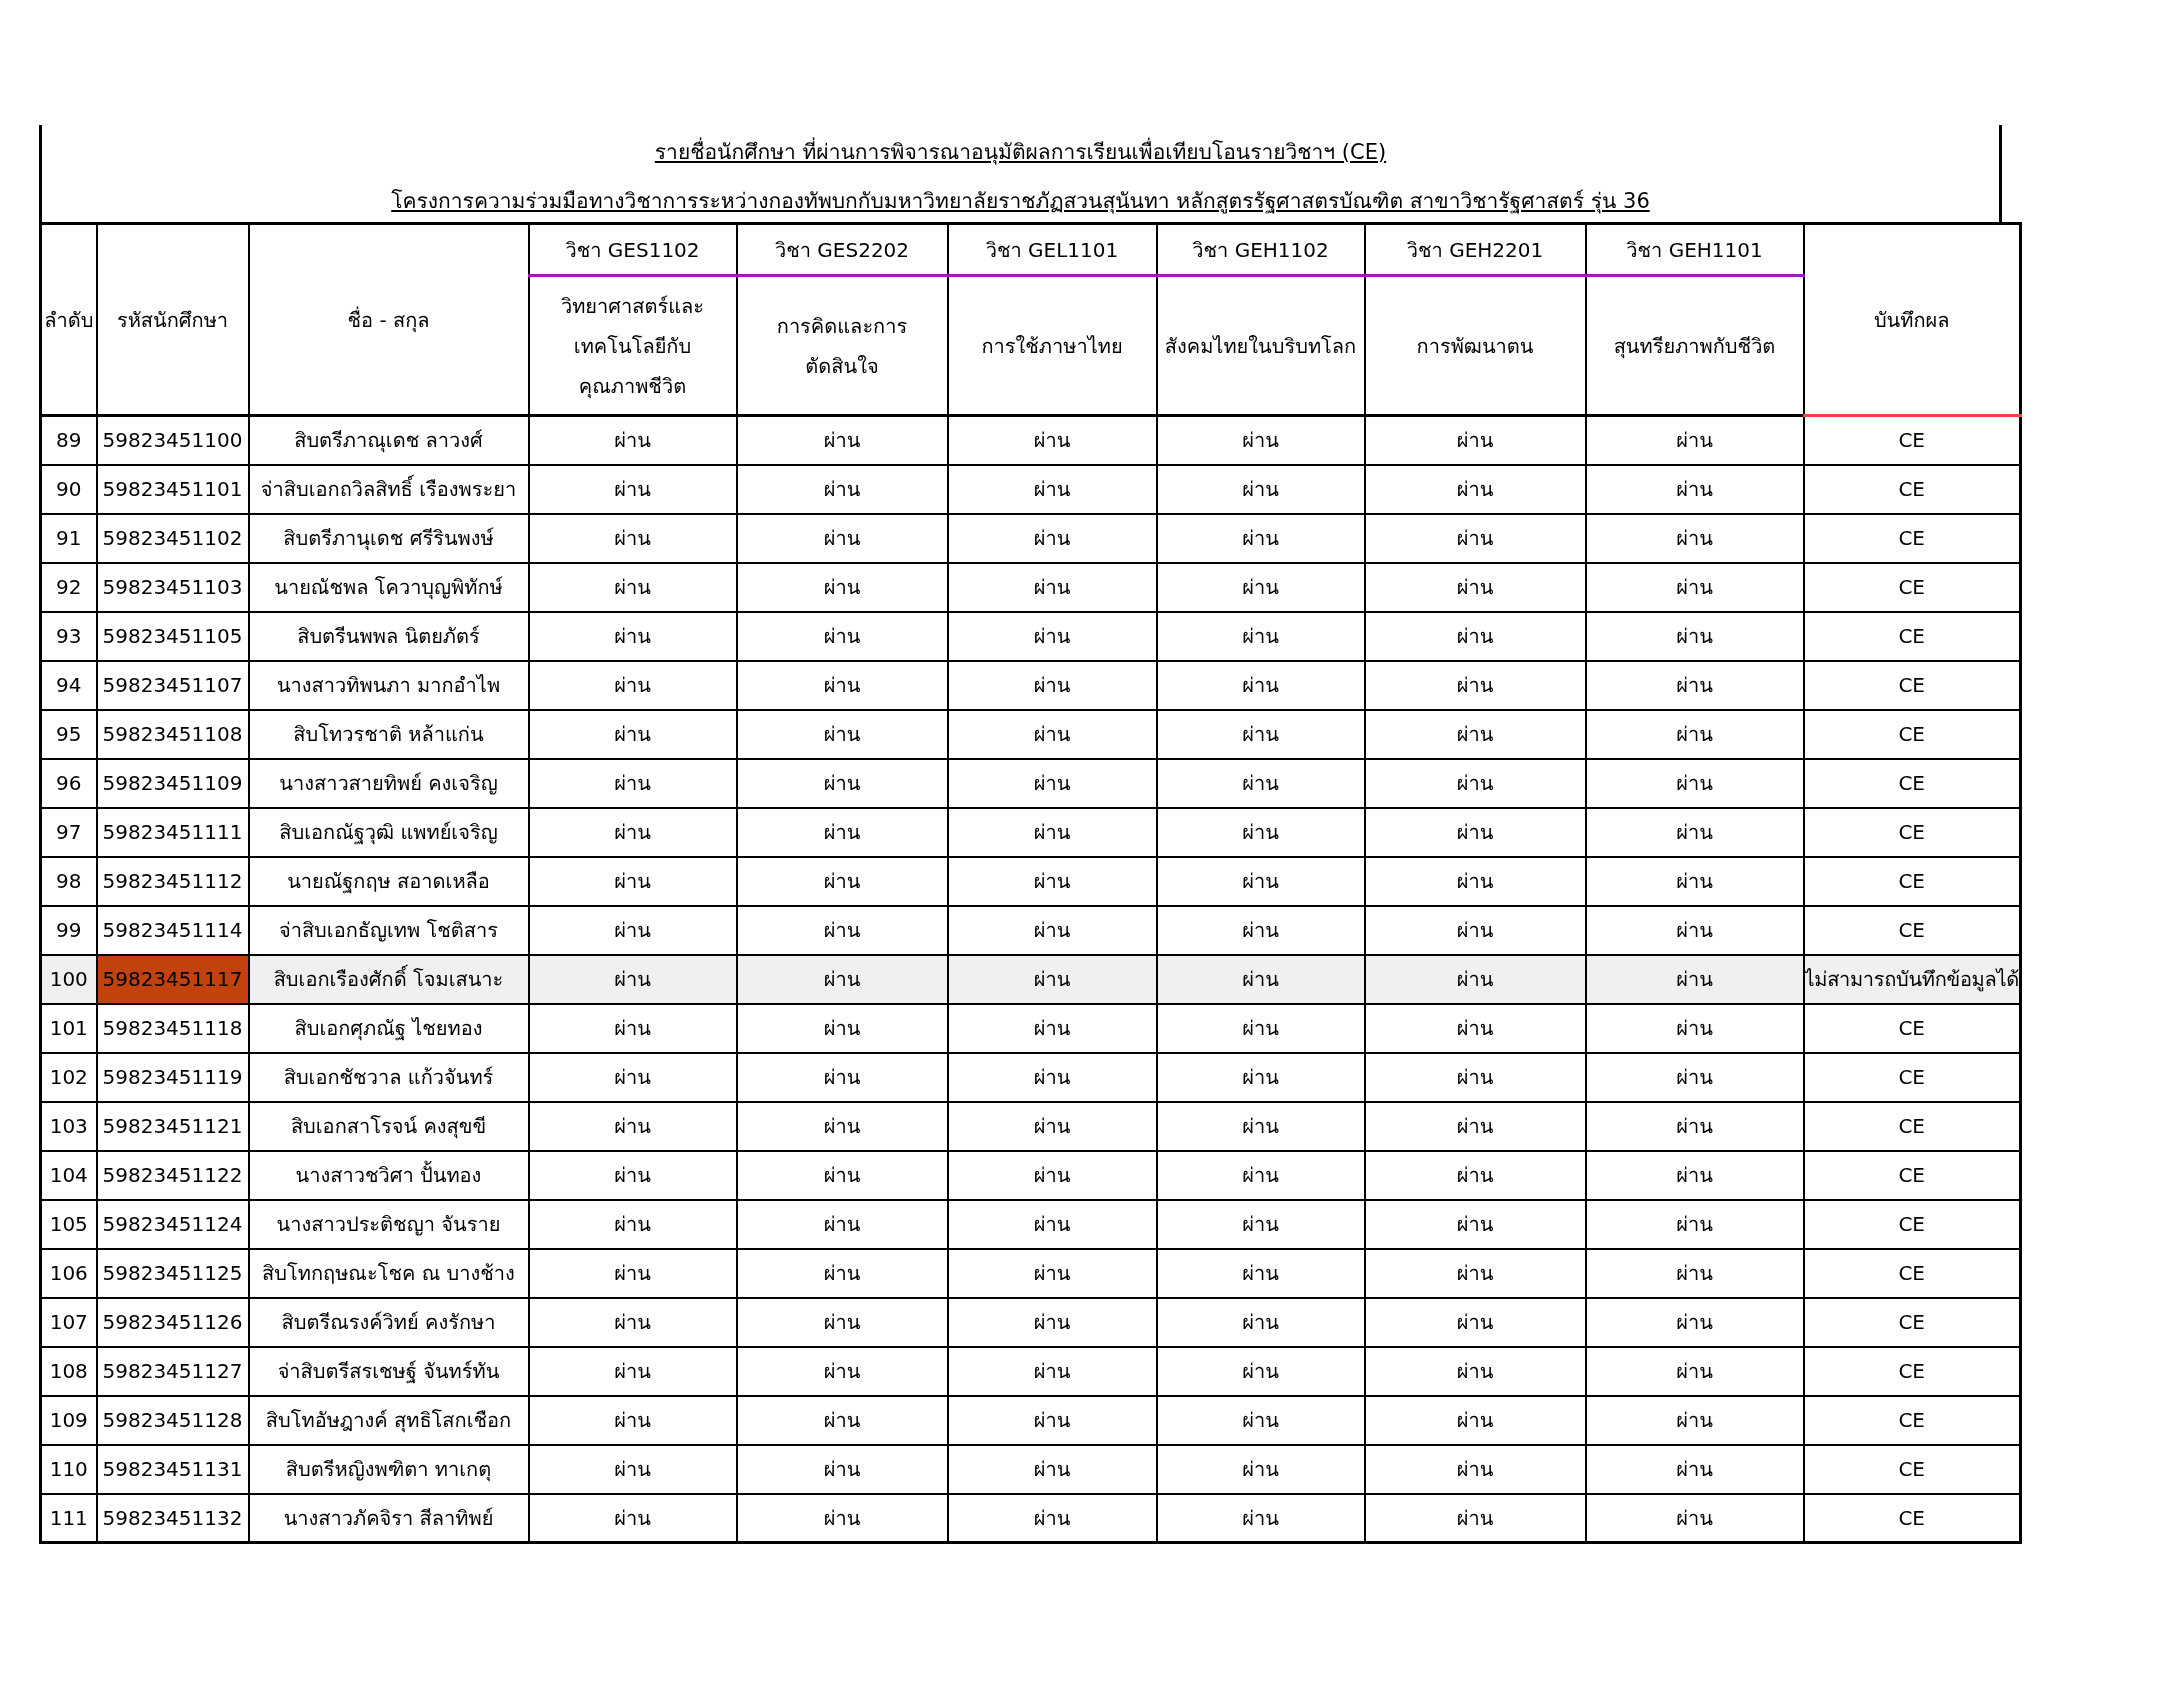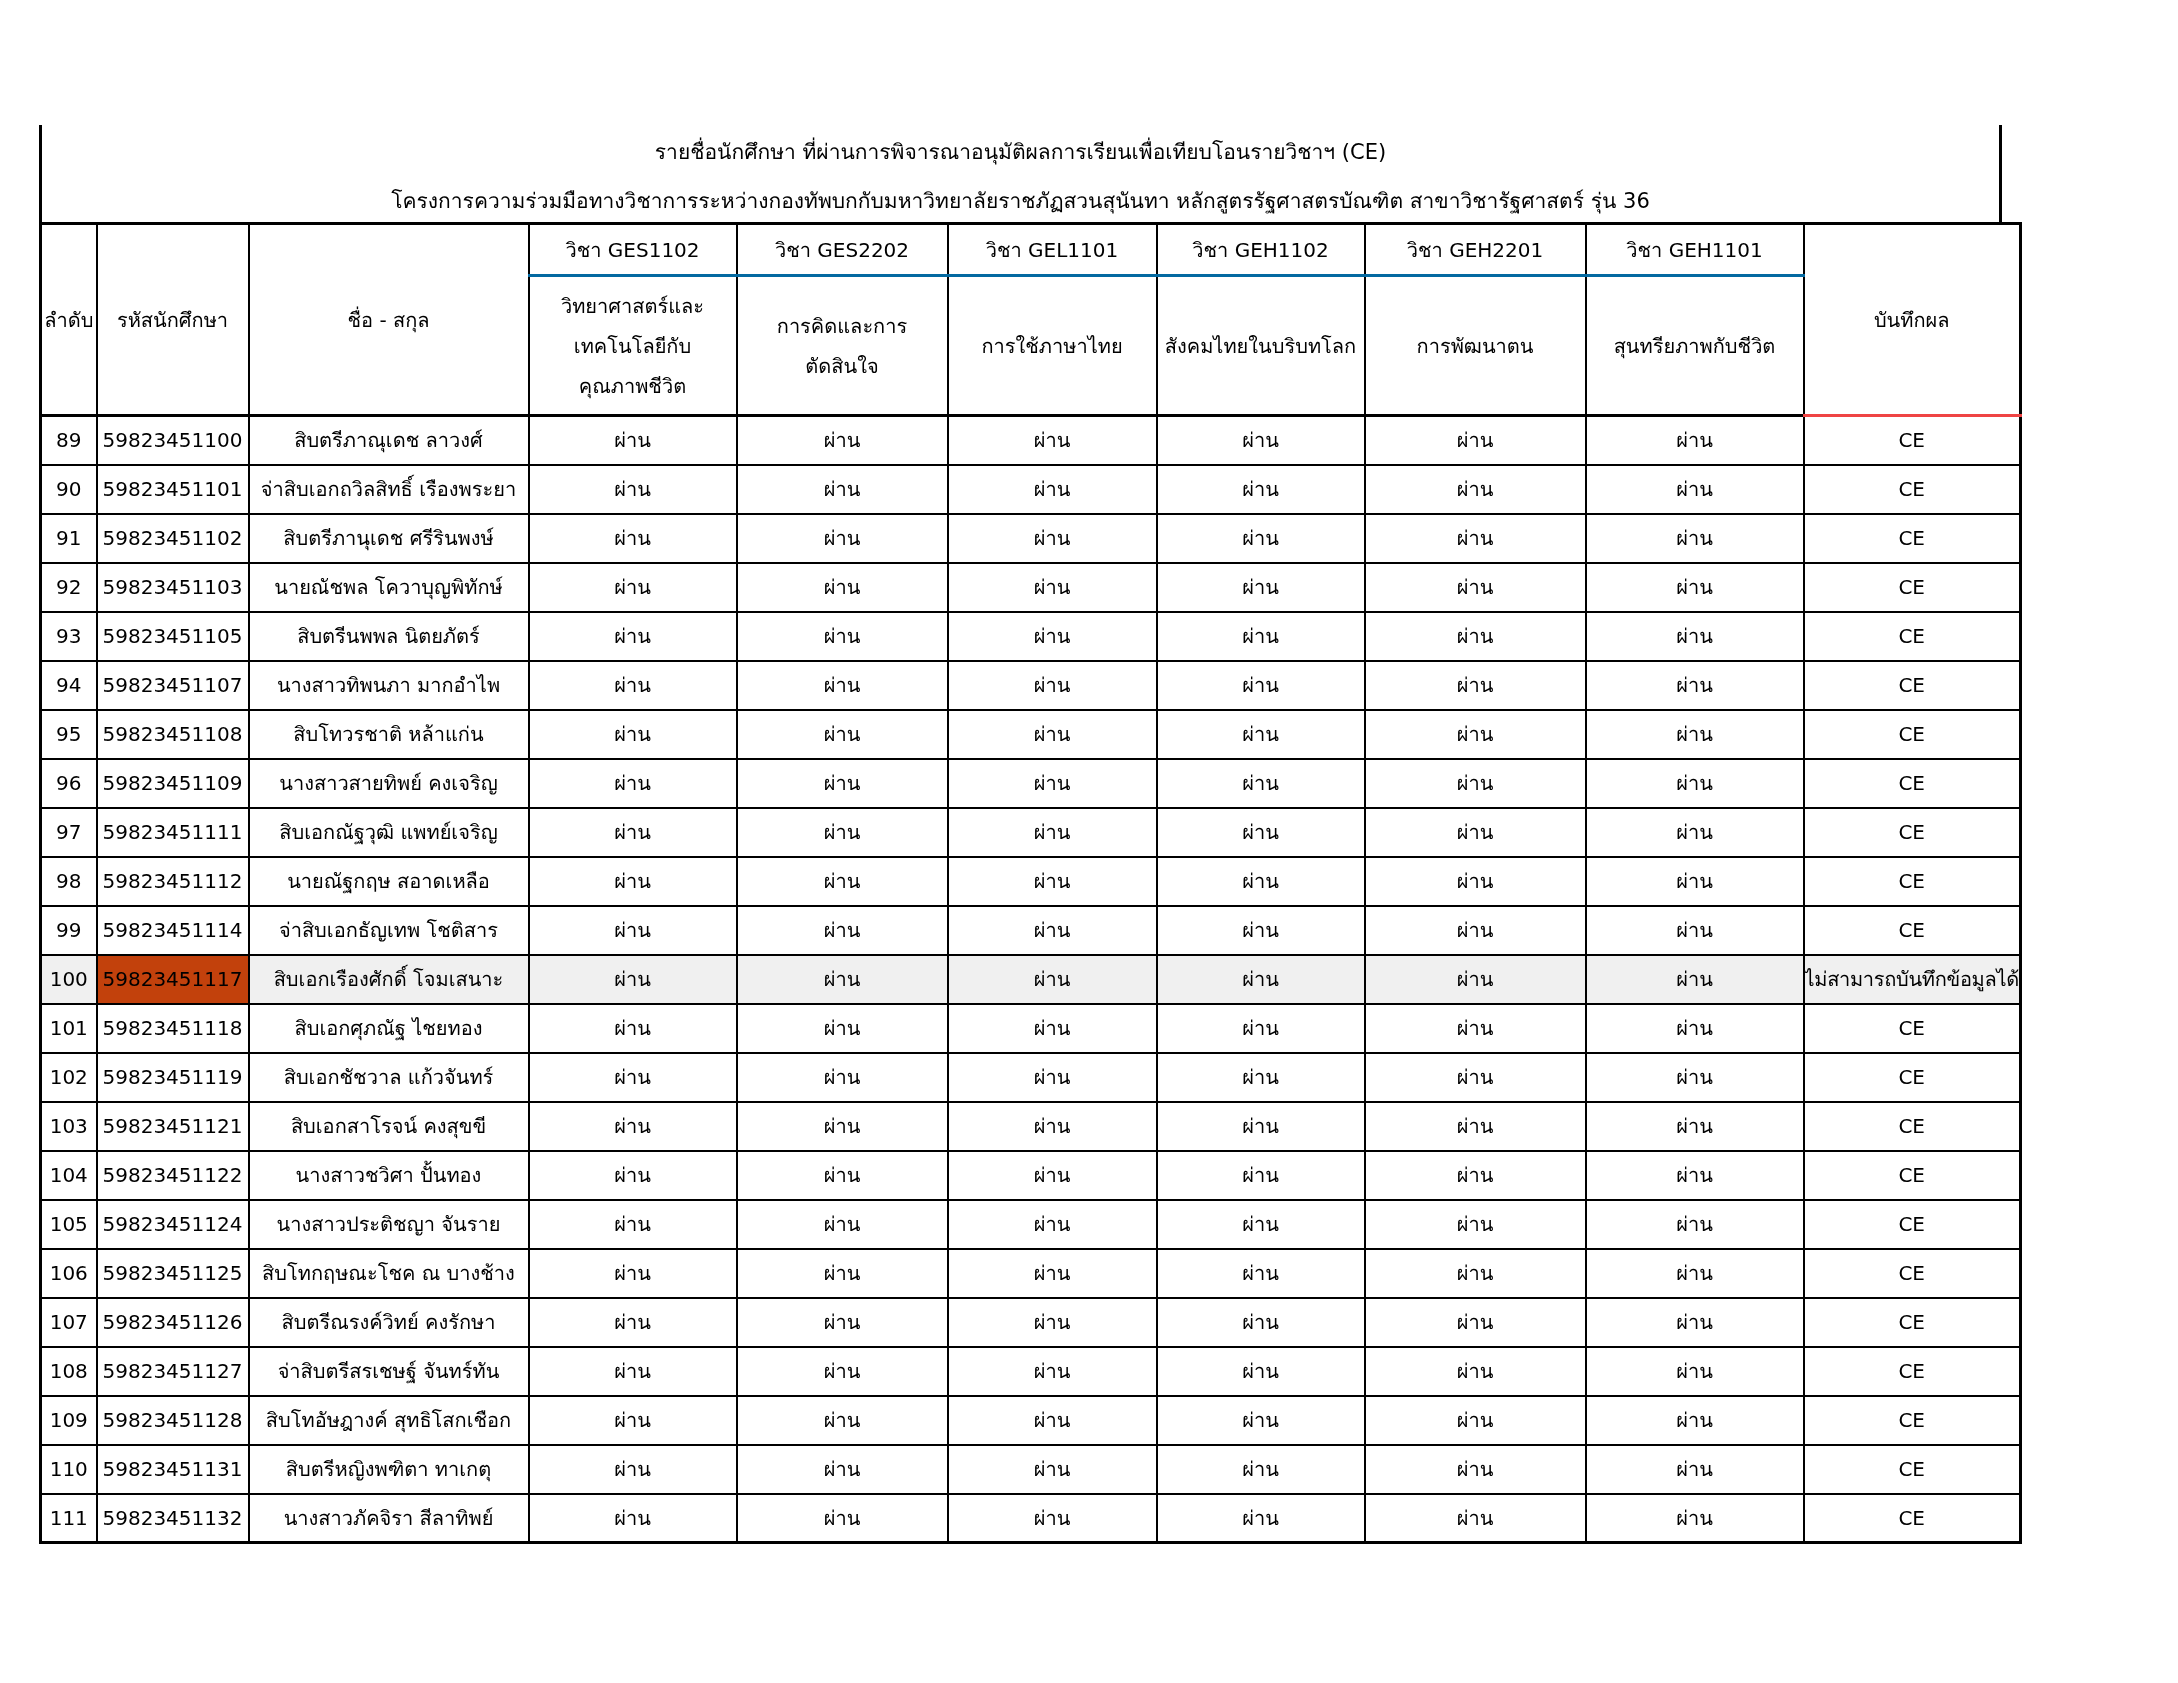--- a/index.html
+++ b/index.html
@@ -1,28 +1,28 @@
 <!DOCTYPE html>
 <html><head>
 <meta charset="utf-8">
 <style>
   html, body { margin: 0; padding: 0; background: #ffffff; }
   body { width: 2178px; height: 1683px; position: relative; overflow: hidden;
          font-family: "DejaVu Sans", "Liberation Sans", sans-serif; color: #000; }
   .frame-left, .frame-right { position: absolute; top: 125px; width: 3px; height: 99px; background: #000; }
   .frame-left { left: 39px; }
   .frame-right { left: 1999px; }
-  .title { position: absolute; left: 42px; width: 1957px; text-align: center; font-size: 21px; line-height: 30px; }
+  .title { position: absolute; left: 42px; width: 1957px; text-align: center; font-size: 21px; line-height: 30px; text-decoration: underline; }
   .title1 { top: 137px; }
   .title2 { top: 186px; }
   table.grid { position: absolute; left: 39px; top: 222px; border-collapse: collapse; table-layout: fixed; }
   table.grid td, table.grid th { border: 2px solid #000; padding: 0; text-align: center; vertical-align: middle;
         font-weight: normal; font-size: 20px; overflow: hidden; white-space: nowrap; }
   table.grid { border: 3px solid #000; }
-  tr.head-top th { height: 49px; border-bottom: 3px solid #0369a1; }
+  tr.head-top th { height: 49px; border-bottom: 3px solid #a21caf; }
   tr.head-bot th { height: 137px; white-space: normal; line-height: 40px; }
   thead tr.head-bot { border-bottom: 3px solid #000; }
   tbody tr { height: 49px; }
   tbody tr td { border-top: 3px solid #000; }
   td.name { text-align: left; padding-left: 3px; margin-left: 23px; }
   td.num { font-size: 20px; }
   tr.shaded td { background: #f0f0f0; }
   td.result-long { font-size: 20px; letter-spacing: -0.3px; }
 </style>
 </head>

